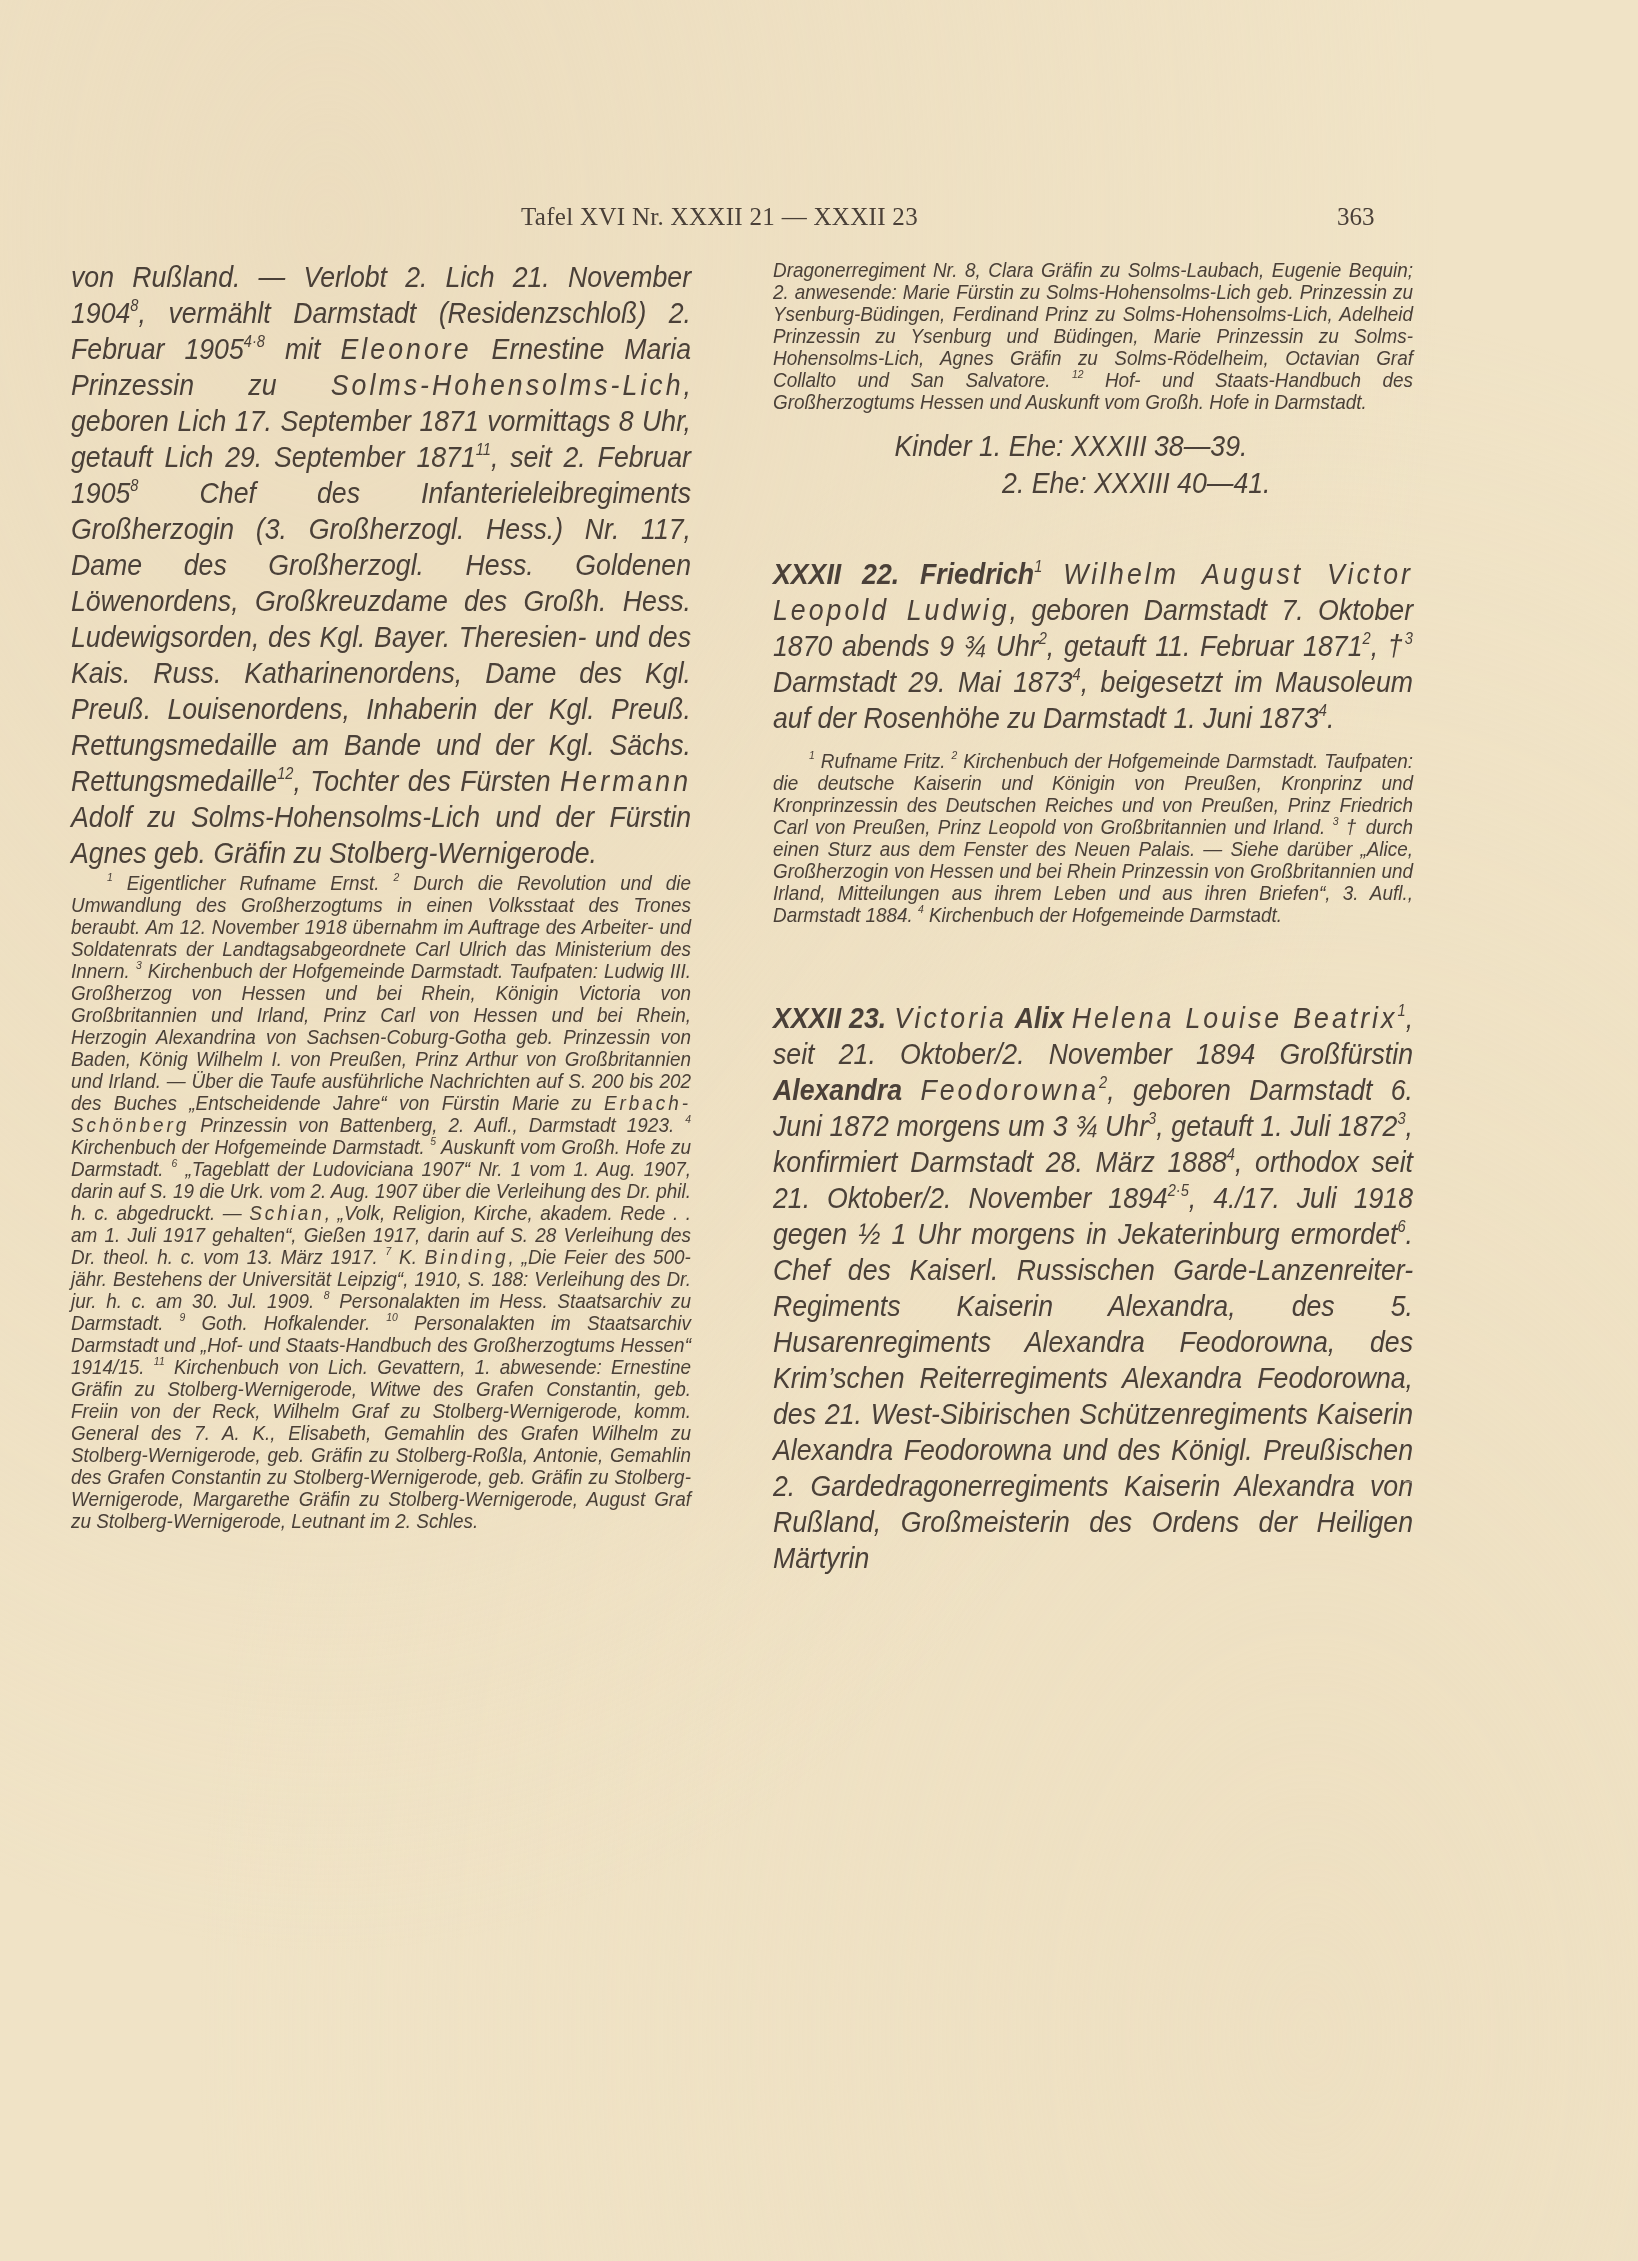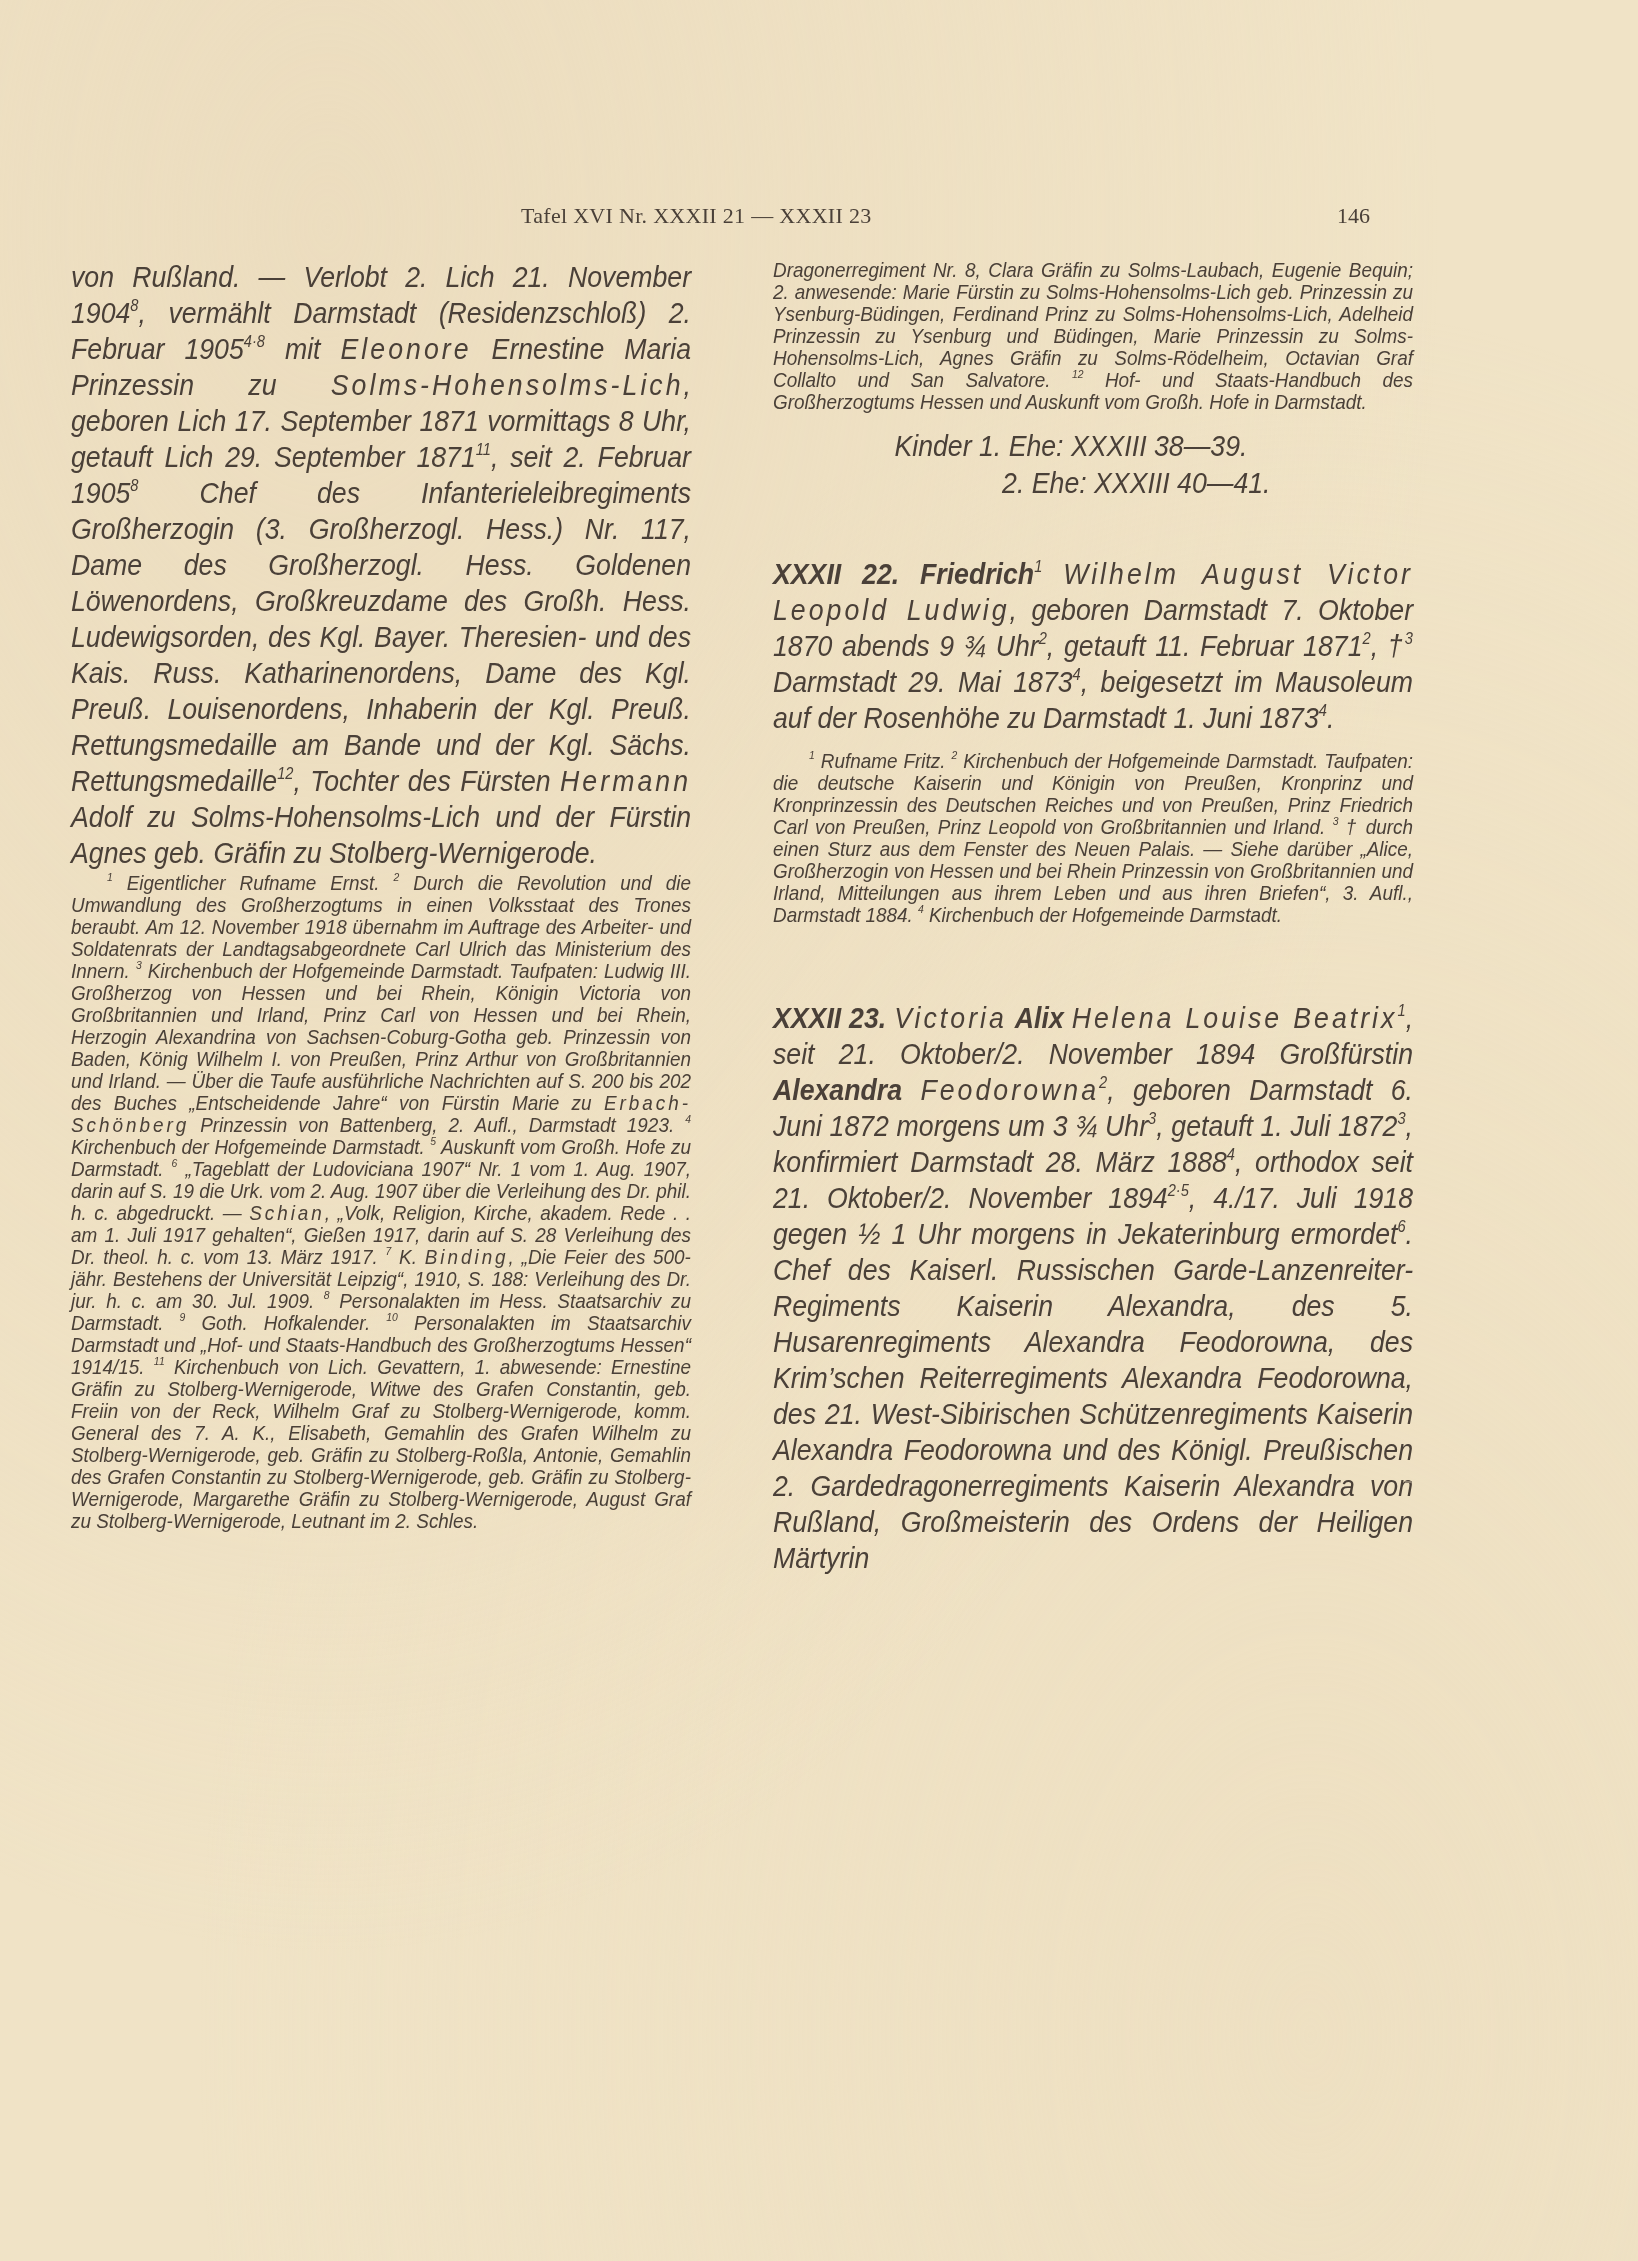--- a/index.html
+++ b/index.html
@@ -6,21 +6,21 @@
   body {
     width: 1639px; height: 2261px; position: relative; overflow: hidden;
     background: #F0E3C6;
     background-image: radial-gradient(ellipse at 20% 10%, #ECDDBF 0%, rgba(240,227,198,0) 60%),
                       radial-gradient(ellipse at 80% 90%, #EEE0C2 0%, rgba(240,227,198,0) 60%);
     color: #4A4038;
     font-family: "Liberation Sans Narrow", "Liberation Sans", sans-serif;
   }
   .header {
     position: absolute; top: 203px; left: 0; width: 1639px; height: 40px;
-    font-family: "Liberation Serif", serif; font-size: 22px;
+    font-family: "Liberation Serif", serif; font-size: 25px;
   }
   .header .title { position: absolute; left: 521px; top: 0; letter-spacing: 0.3px; }
   .header .pageno { position: absolute; left: 1337px; top: 0; }
   .col { position: absolute; top: 259px; font-style: italic; }
   .col.left { left: 71px; width: 620px; }
   .col.right { left: 773px; width: 640px; }
   .body-text {
     font-size: 29px; line-height: 36px; text-align: justify; margin: 0;
     transform: scaleX(0.92); transform-origin: left top; width: 108.7%;
     hyphens: manual;
@@ -37,21 +37,21 @@
   .kinder .k1 { padding-left: 132px; }
   .kinder .k2 { padding-left: 249px; }
   .entry-head { font-weight: bold; }
   .mark { position: absolute; width: 6.6px; height: 2px; background: #8C8070; }
 </style>
 </head>
 <body>
 
 <div class="header">
   <span class="title">Tafel XVI Nr. XXXII 21 — XXXII 23</span>
-  <span class="pageno">146</span>
+  <span class="pageno">363</span>
 </div>
 
 <div class="col left">
   <p class="body-text">von Rußland. — Verlobt 2. Lich 21. November 1904<sup>8</sup>, vermählt Darmstadt (Residenzschloß) 2. Februar 1905<sup>4·8</sup> mit <span class="spaced">Eleonore</span> Ernestine Maria Prinzessin zu <span class="spaced">Solms-Hohensolms-Lich</span>, geboren Lich 17. September 1871 vormittags 8 Uhr, getauft Lich 29. September 1871<sup>11</sup>, seit 2. Februar 1905<sup>8</sup> Chef des Infanterieleibregiments Großherzogin (3. Großherzogl. Hess.) Nr. 117, Dame des Großherzogl. Hess. Goldenen Löwenordens, Großkreuzdame des Großh. Hess. Ludewigsorden, des Kgl. Bayer. Theresien- und des Kais. Russ. Katharinenordens, Dame des Kgl. Preuß. Louisenordens, Inhaberin der Kgl. Preuß. Rettungsmedaille am Bande und der Kgl. Sächs. Rettungsmedaille<sup>12</sup>, Tochter des Fürsten <span class="spaced">Hermann</span> Adolf zu Solms-Hohensolms-Lich und der Fürstin Agnes geb. Gräfin zu Stolberg-Wernigerode.</p>
   <p class="fn-text indent" style="margin-top:1.3px;"><sup>1</sup> Eigentlicher Rufname Ernst.   <sup>2</sup> Durch die Revolution und die Umwandlung des Großherzogtums in einen Volksstaat des Trones beraubt.  Am 12. November 1918 übernahm im Auftrage des Arbeiter- und Soldatenrats der Landtagsabgeordnete Carl Ulrich das Ministerium des Innern.   <sup>3</sup> Kirchenbuch der Hofgemeinde Darmstadt.  Taufpaten: Ludwig III. Großherzog von Hessen und bei Rhein, Königin Victoria von Großbritannien und Irland, Prinz Carl von Hessen und bei Rhein, Herzogin Alexandrina von Sachsen-Coburg-Gotha geb. Prinzessin von Baden, König Wilhelm I. von Preußen, Prinz Arthur von Großbritannien und Irland. — Über die Taufe ausführliche Nachrichten auf S. 200 bis 202 des Buches „Entscheidende Jahre“ von Fürstin Marie zu <span class="spaced">Erbach-Schönberg</span> Prinzessin von Battenberg, 2. Aufl., Darmstadt 1923.  <sup>4</sup> Kirchenbuch der Hofgemeinde Darmstadt.   <sup>5</sup> Auskunft vom Großh. Hofe zu Darmstadt.   <sup>6</sup> „Tageblatt der Ludoviciana 1907“ Nr. 1 vom 1. Aug. 1907, darin auf S. 19 die Urk. vom 2. Aug. 1907 über die Verleihung des Dr. phil. h. c. abgedruckt. — <span class="spaced">Schian</span>, „Volk, Religion, Kirche, akadem. Rede . . am 1. Juli 1917 gehalten“, Gießen 1917, darin auf S. 28 Verleihung des Dr. theol. h. c. vom 13. März 1917.  <sup>7</sup> K. <span class="spaced">Binding</span>, „Die Feier des 500-jähr. Bestehens der Universität Leipzig“, 1910, S. 188: Verleihung des Dr. jur. h. c. am 30. Jul. 1909.   <sup>8</sup> Personalakten im Hess. Staatsarchiv zu Darmstadt.   <sup>9</sup> Goth. Hofkalender.  <sup>10</sup> Personalakten im Staatsarchiv Darmstadt und „Hof- und Staats-Handbuch des Großherzogtums Hessen“ 1914/15.   <sup>11</sup> Kirchenbuch von Lich.  Gevattern, 1. abwesende: Ernestine Gräfin zu Stolberg-Wernigerode, Witwe des Grafen Constantin, geb. Freiin von der Reck, Wilhelm Graf zu Stolberg-Wernigerode, komm. General des 7. A. K., Elisabeth, Gemahlin des Grafen Wilhelm zu Stolberg-Wernigerode, geb. Gräfin zu Stolberg-Roßla, Antonie, Gemahlin des Grafen Constantin zu Stolberg-Wernigerode, geb. Gräfin zu Stolberg-Wernigerode, Margarethe Gräfin zu Stolberg-Wernigerode, August Graf zu Stolberg-Wernigerode, Leutnant im 2. Schles.</p>
 </div>
 
 <div class="col right">
   <p class="fn-text">Dragonerregiment Nr. 8, Clara Gräfin zu Solms-Laubach, Eugenie Bequin; 2. anwesende: Marie Fürstin zu Solms-Hohensolms-Lich geb. Prinzessin zu Ysenburg-Büdingen, Ferdinand Prinz zu Solms-Hohensolms-Lich, Adelheid Prinzessin zu Ysenburg und Büdingen, Marie Prinzessin zu Solms-Hohensolms-Lich, Agnes Gräfin zu Solms-Rödelheim, Octavian Graf Collalto und San Salvatore.   <sup>12</sup> Hof- und Staats-Handbuch des Großherzogtums Hessen und Auskunft vom Großh. Hofe in Darmstadt.</p>
   <div class="kinder" style="margin-top:14.5px;">

